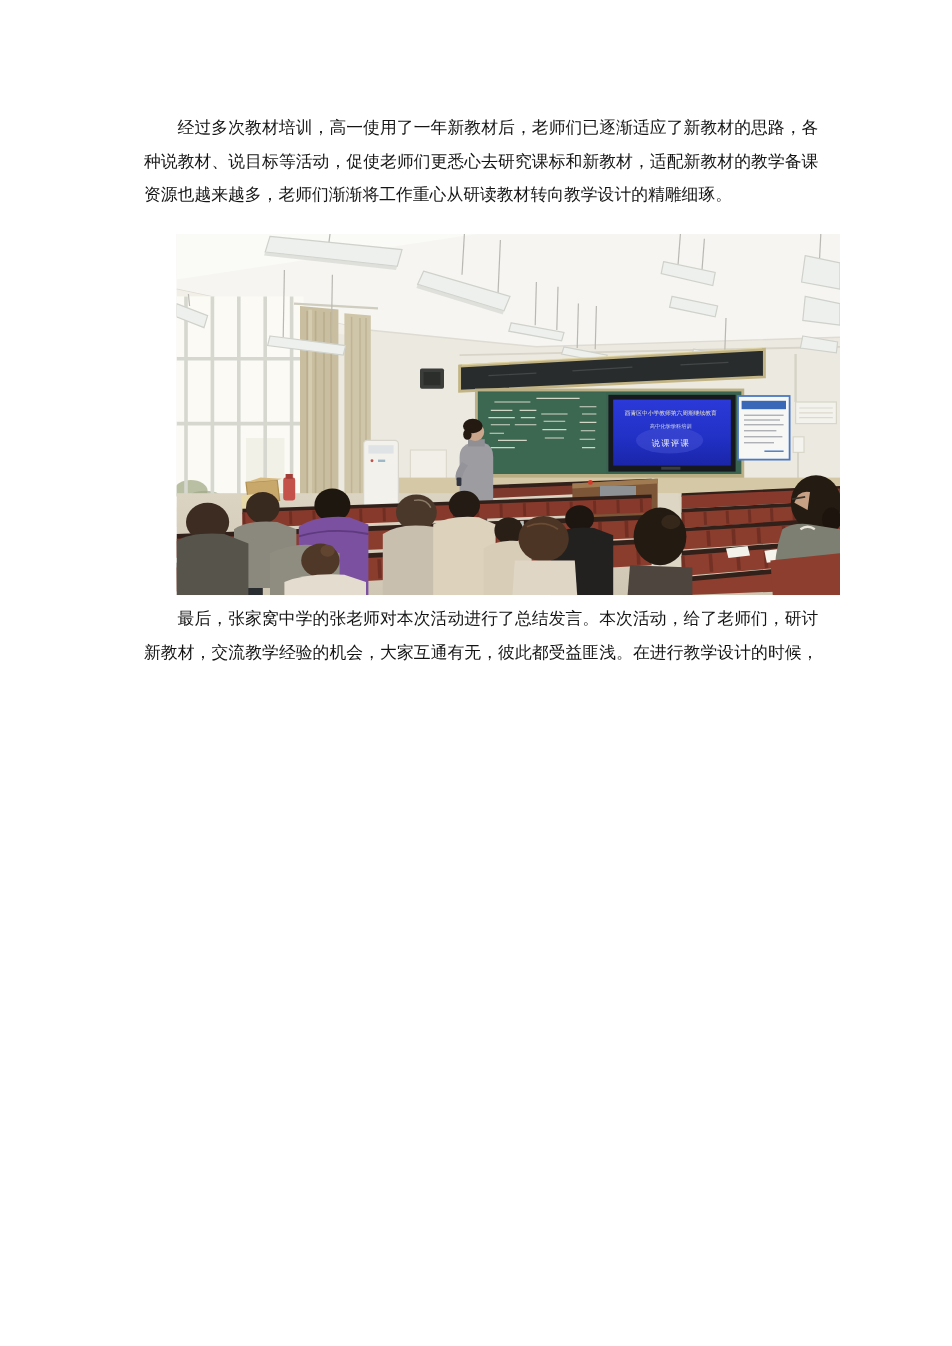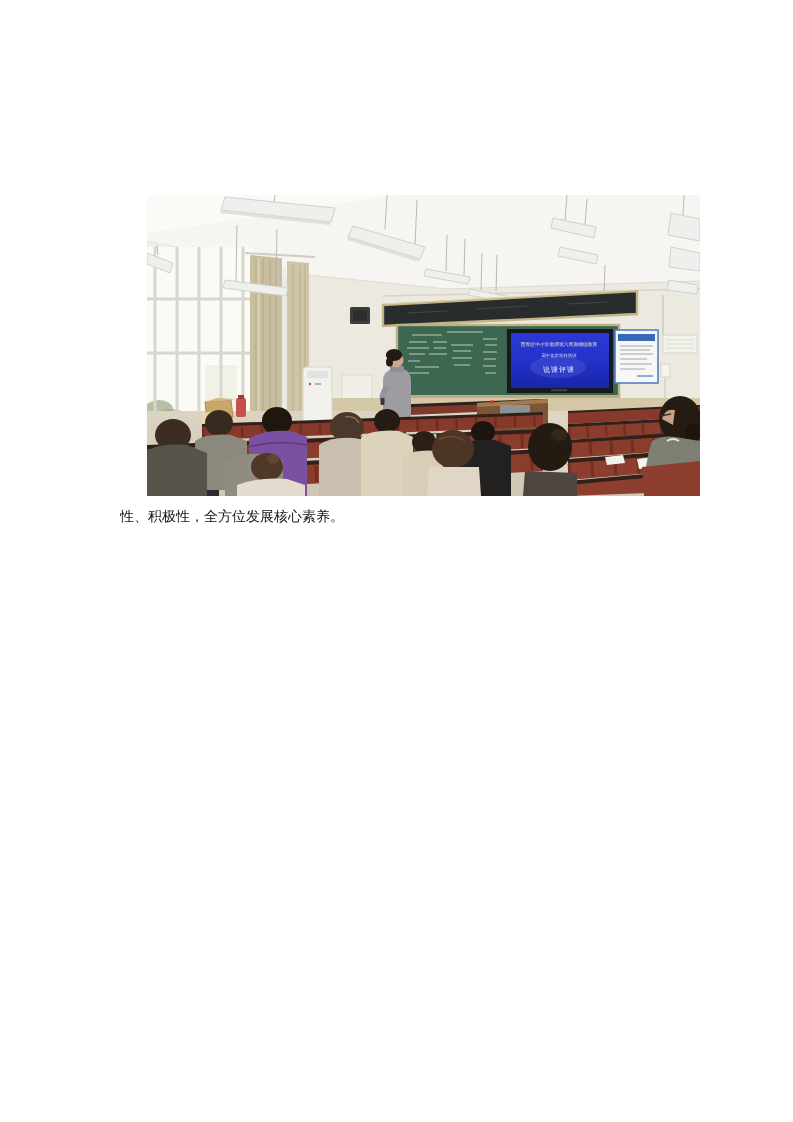--- a/index.html
+++ b/index.html
@@ -15,20 +15,25 @@
   .line.ind { text-indent:28px; }
   .photo { position:absolute; left:147px; top:195px; width:553px; height:301px; overflow:hidden; }
   .photo svg { display:block; }
   .scr-txt { font-family:"Liberation Sans","DejaVu Sans",sans-serif; }
 </style>
 </head>
 <body>
 
 <div class="page">
 
+  <div class="para p1">
+    <div class="line j ind">经过多次教材培训，高一使用了一年新教材后，老师们已逐渐适应了新教材的思路，各</div>
+    <div class="line j">种说教材、说目标等活动，促使老师们更悉心去研究课标和新教材，适配新教材的教学备课</div>
+    <div class="line">资源也越来越多，老师们渐渐将工作重心从研读教材转向教学设计的精雕细琢。</div>
+  </div>
 
   <div class="photo">
     <svg width="553" height="301" viewBox="0 0 553 301" xmlns="http://www.w3.org/2000/svg">
       <defs>
         <linearGradient id="scrBlue" x1="0" y1="0" x2="0" y2="1">
           <stop offset="0" stop-color="#2b3ad8"></stop>
             <stop offset="0.6" stop-color="#2130c4"></stop>
             <stop offset="1" stop-color="#1a25a8"></stop>
         </linearGradient>
         <linearGradient id="floorG" x1="0" y1="0" x2="0" y2="1">
@@ -323,16 +328,17 @@
           <path d="M520 246 q6 -4 12 0" stroke="#e8e4da" stroke-width="2" fill="none"></path>
         </g>
         <g>
           <polygon points="495,272 553,266 553,301 497,301" fill="#8d3e2e"></polygon>
         </g>
       </g>
     </svg>
   </div>
 
   <div class="para p2">
-    <div class="line">性、积极性，全方位发展核心素养。</div>
+    <div class="line j ind">最后，张家窝中学的张老师对本次活动进行了总结发言。本次活动，给了老师们，研讨</div>
+    <div class="line j">新教材，交流教学经验的机会，大家互通有无，彼此都受益匪浅。在进行教学设计的时候，</div>
   </div>
 
 </div>
 
 </body></html>

